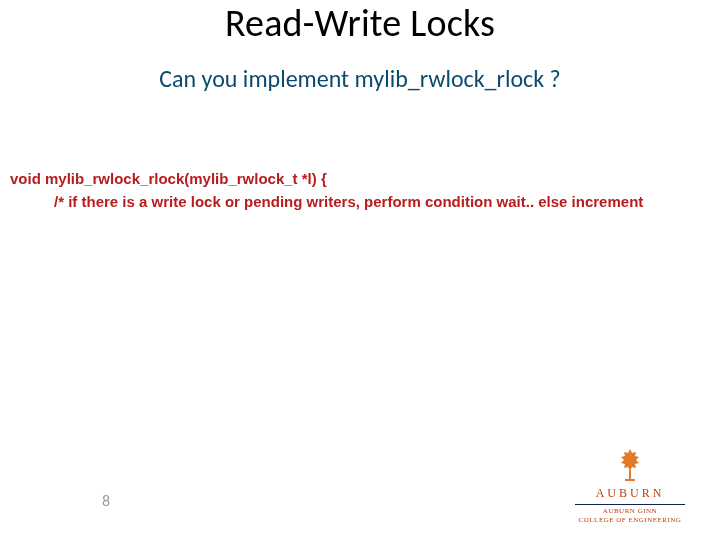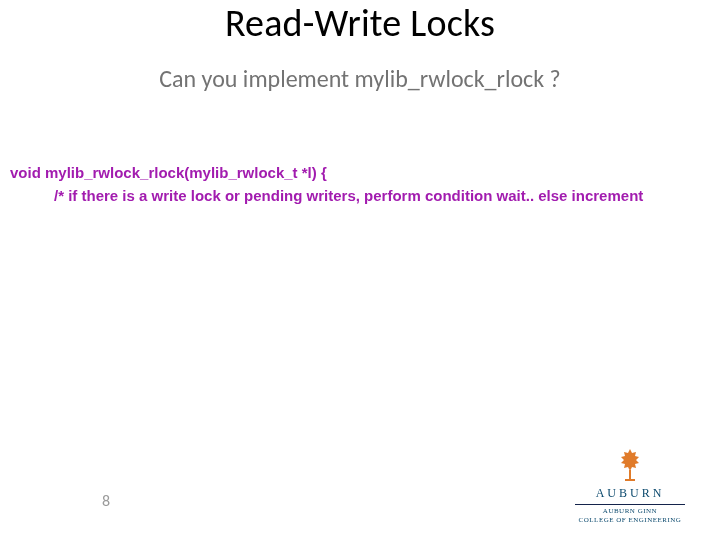--- a/index.html
+++ b/index.html
@@ -21,56 +21,56 @@
   }
   .title {
     text-align: center;
     font-size: 38px;
     font-weight: 400;
     letter-spacing: 0.2px;
   }
   .subtitle {
     text-align: center;
     font-size: 24px;
-    color: #737373;
+    color: #0c4a6e;
     margin-top: 18px;
     font-weight: 400;
   }
   .subtitle .func {
     font-family: Calibri, Arial, sans-serif;
   }
   .body {
     position: absolute;
-    top: 164px;
+    top: 170px;
     left: 10px;
     right: 10px;
     font-family: Arial, Helvetica, sans-serif;
     font-size: 15px;
     line-height: 1.25;
     font-weight: 700;
-    color: #a21caf;
+    color: #b91c1c;
   }
   .body .l1 { margin: 0; }
   .body .l2 { margin: 4px 0 0 44px; }
   .body .l3 { margin: 0 0 0 88px; }
   .pagenum {
     position: absolute;
     left: 102px;
     bottom: 30px;
     font-family: Calibri, Arial, sans-serif;
     font-size: 16px;
     color: #9b9b9b;
   }
   .logo {
     position: absolute;
     right: 20px;
     bottom: 16px;
     width: 140px;
     text-align: center;
-    color: #0c4a6e;
+    color: #c2410c;
   }
   .logo .seal {
     display: block;
     margin: 0 auto 4px auto;
   }
   .logo .seal svg { display: block; margin: 0 auto; }
   .logo .auburn {
     font-family: Georgia, "Times New Roman", serif;
     font-size: 12px;
     letter-spacing: 3px;

